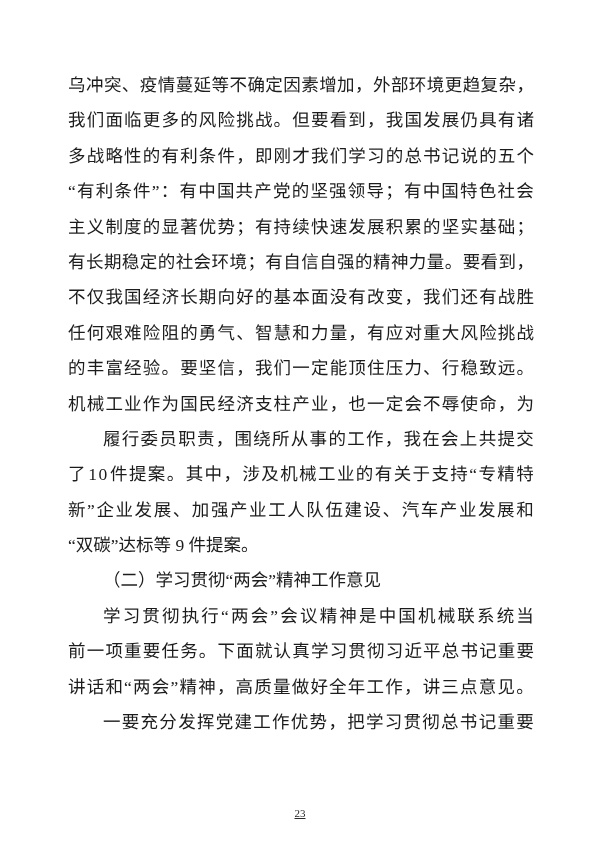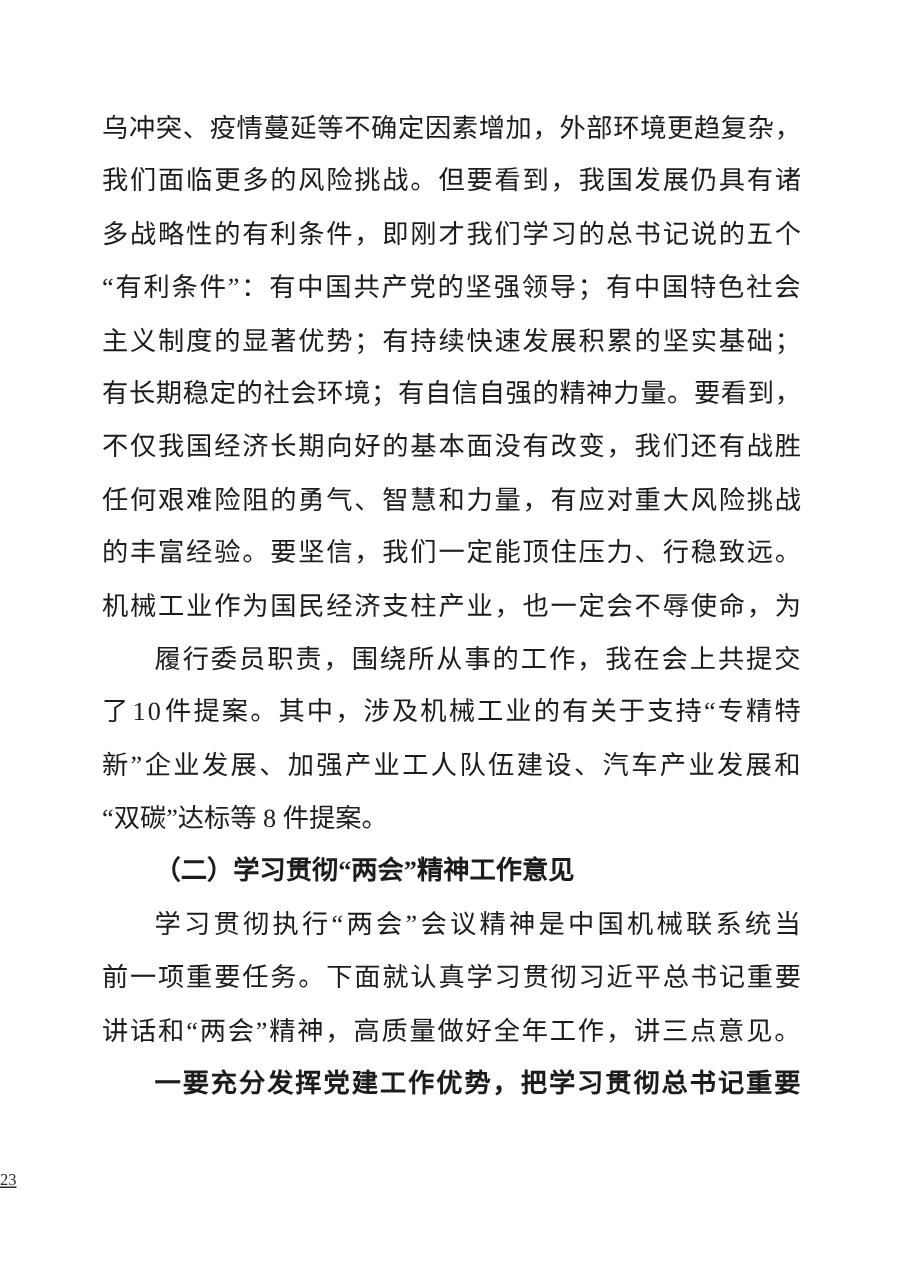--- a/index.html
+++ b/index.html
@@ -36,28 +36,28 @@
     justify-content: space-between;
     align-items: center;
   }
   .line.justify span {
     display: inline-block;
   }
   .line.indent {
     padding-left: 35px;
   }
   .line.bold {
-    font-weight: bold;
+    font-weight: normal;
   }
   .page-number {
     position: absolute;
     left: 0;
     right: 0;
-    top: 781px;
-    text-align: left;
+    top: 807px;
+    text-align: center;
     font-size: 11px;
     color: #2a2a2a;
     text-decoration: underline;
   }
 </style>
 </head>
 <body>
 
 <div class="page">
   <div class="text-area">
@@ -409,21 +409,21 @@
         <span>设</span>
         <span>、</span>
         <span>汽</span>
         <span>车</span>
         <span>产</span>
         <span>业</span>
         <span>发</span>
         <span>展</span>
         <span>和</span>
       </div>
-      <div class="line">“双碳”达标等 8 件提案。</div>
+      <div class="line">“双碳”达标等 9 件提案。</div>
       <div class="line indent bold">（二）学习贯彻“两会”精神工作意见</div>
       <div class="line justify indent">
         <span>学</span>
         <span>习</span>
         <span>贯</span>
         <span>彻</span>
         <span>执</span>
         <span>行</span>
         <span>“</span>
         <span>两</span>

